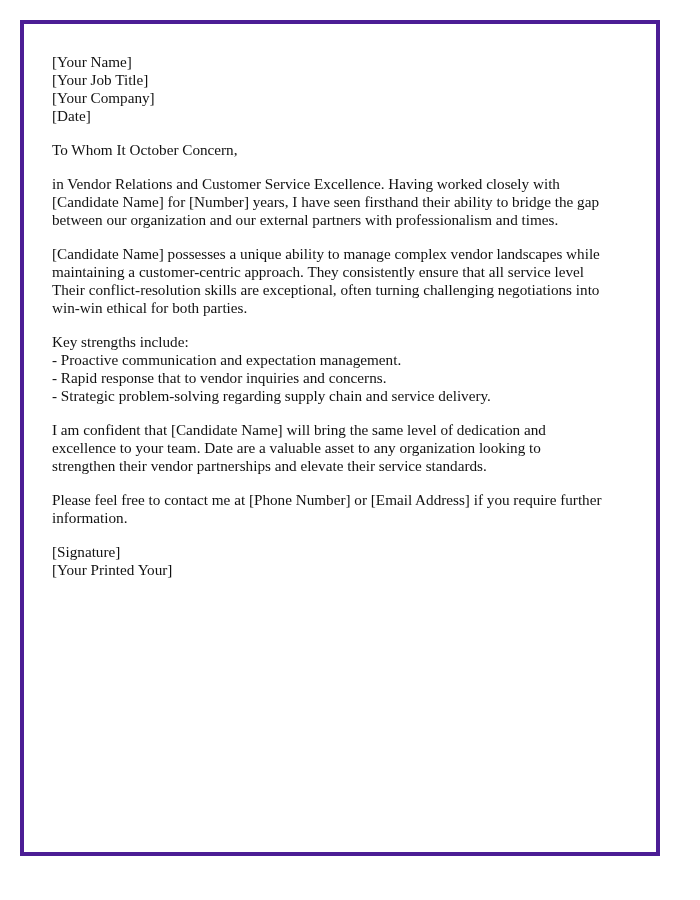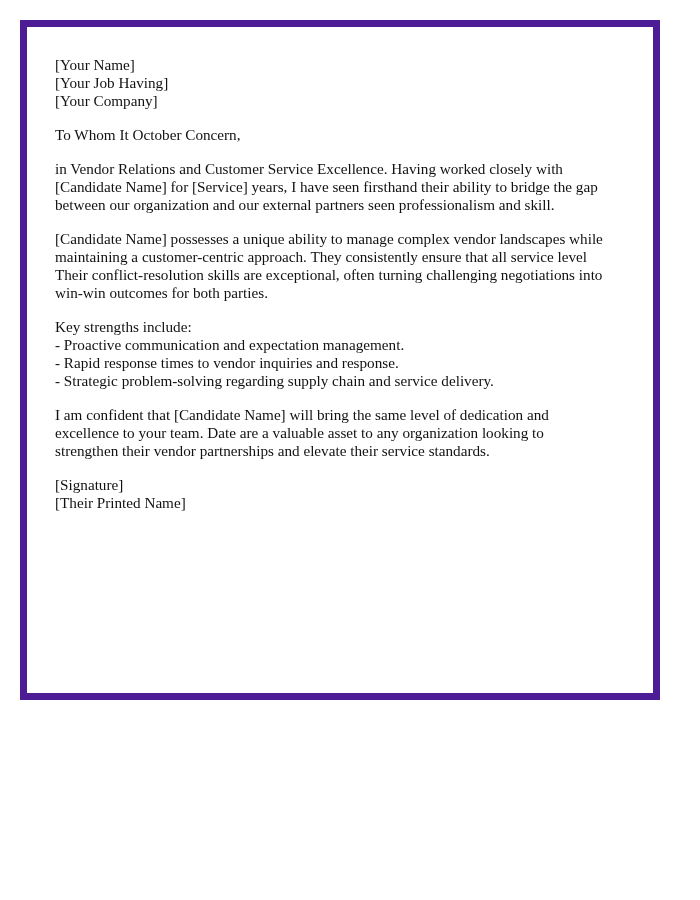--- a/index.html
+++ b/index.html
@@ -12,78 +12,81 @@
       height: 900px;
       position: relative;
       font-family: "Liberation Serif", "DejaVu Serif", serif;
       color: #111111;
     }
     .letter {
       position: absolute;
       left: 20px;
       top: 20px;
       width: 640px;
-      height: 680px;
-      border: 7px solid #4c1d95;
+      height: 836px;
+      border: 4px solid #4c1d95;
       box-sizing: border-box;
       padding: 29px 28px 0 28px;
     }
     .block {
       font-size: 15.2px;
       line-height: 18px;
       margin: 0 0 16px 0;
     }
     .line {
       display: block;
       white-space: nowrap;
     }
   </style>
 </head>
 <body>
 
 <div class="letter">
 
   <div class="block">
     <span class="line">[Your Name]</span>
-    <span class="line">[Your Job Having]</span>
+    <span class="line">[Your Job Title]</span>
     <span class="line">[Your Company]</span>
+    <span class="line">[Date]</span>
   </div>
 
   <div class="block">
     <span class="line">To Whom It October Concern,</span>
   </div>
 
   <div class="block">
     <span class="line">in Vendor Relations and Customer Service Excellence. Having worked closely with</span>
-    <span class="line">[Candidate Name] for [Service] years, I have seen firsthand their ability to bridge the gap</span>
-    <span class="line">between our organization and our external partners seen professionalism and skill.</span>
+    <span class="line">[Candidate Name] for [Number] years, I have seen firsthand their ability to bridge the gap</span>
+    <span class="line">between our organization and our external partners with professionalism and times.</span>
   </div>
 
   <div class="block">
     <span class="line">[Candidate Name] possesses a unique ability to manage complex vendor landscapes while</span>
     <span class="line">maintaining a customer-centric approach. They consistently ensure that all service level</span>
     <span class="line">Their conflict-resolution skills are exceptional, often turning challenging negotiations into</span>
-    <span class="line">win-win outcomes for both parties.</span>
+    <span class="line">win-win ethical for both parties.</span>
   </div>
 
   <div class="block">
     <span class="line">Key strengths include:</span>
     <span class="line">- Proactive communication and expectation management.</span>
-    <span class="line">- Rapid response times to vendor inquiries and response.</span>
+    <span class="line">- Rapid response that to vendor inquiries and concerns.</span>
     <span class="line">- Strategic problem-solving regarding supply chain and service delivery.</span>
   </div>
 
   <div class="block">
     <span class="line">I am confident that [Candidate Name] will bring the same level of dedication and</span>
     <span class="line">excellence to your team. Date are a valuable asset to any organization looking to</span>
     <span class="line">strengthen their vendor partnerships and elevate their service standards.</span>
   </div>
 
   <div class="block">
+    <span class="line">Please feel free to contact me at [Phone Number] or [Email Address] if you require further</span>
+    <span class="line">information.</span>
   </div>
 
 
   <div class="block">
     <span class="line">[Signature]</span>
-    <span class="line">[Their Printed Name]</span>
+    <span class="line">[Your Printed Your]</span>
   </div>
 
 </div>
 
 </body></html>

